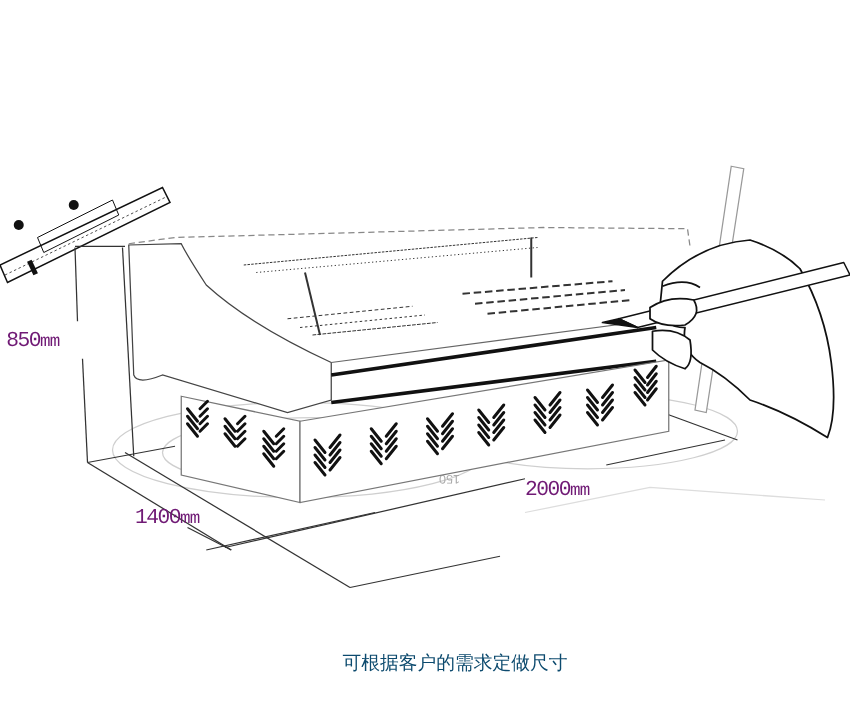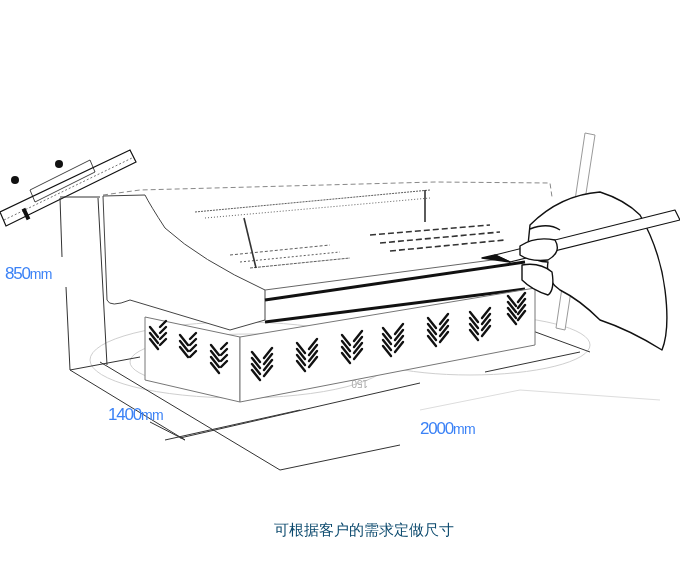--- a/index.html
+++ b/index.html
@@ -1,21 +1,21 @@
 <!DOCTYPE html>
 <html><head>
 <meta charset="utf-8">
 <style>
   html, body { margin: 0; padding: 0; background: #ffffff; }
   body { width: 680px; height: 578px; position: relative; overflow: hidden;
          font-family: "Liberation Sans", sans-serif; }
   .stage { position: absolute; left: 0; top: 0; width: 680px; height: 578px; }
   svg.sketch { position: absolute; left: 0; top: 0; }
-  .dim-label { position: absolute; font-family: Liberation Sans, sans-serif;
-               font-size: 17px; color: #3b82f6; letter-spacing: -1.2px; white-space: nowrap; }
+  .dim-label { position: absolute; font-family: Liberation Mono, monospace;
+               font-size: 17px; color: #701a75; letter-spacing: -1.2px; white-space: nowrap; }
   .dim-label .unit { font-size: 14px; letter-spacing: -0.6px; }
   .caption { position: absolute; left: 0; width: 680px; top: 521px; text-align: center;
              font-size: 15px; color: #0c4a6e; font-family: "DejaVu Sans", sans-serif; margin-left: 24px; }
 </style>
 </head>
 <body>
 
 <div class="stage">
 
   <svg class="sketch" width="680" height="578" viewBox="0 0 680 578">
@@ -133,18 +133,18 @@
       <path d="M 530 229 Q 548 222 560 230" fill="none"></path>
     </g>
   </svg>
 
   <div class="dim-label" style="left:5px; top:264px;">
     <span>850</span><span class="unit">mm</span>
   </div>
   <div class="dim-label" style="left:108px; top:405px;">
     <span>1400</span><span class="unit">mm</span>
   </div>
-  <div class="dim-label" style="left:420px; top:383px;margin-top:36px;">
+  <div class="dim-label" style="left:420px; top:383px;">
     <span>2000</span><span class="unit">mm</span>
   </div>
 
   <div class="caption">可根据客户的需求定做尺寸</div>
 </div>
 
 </body></html>

